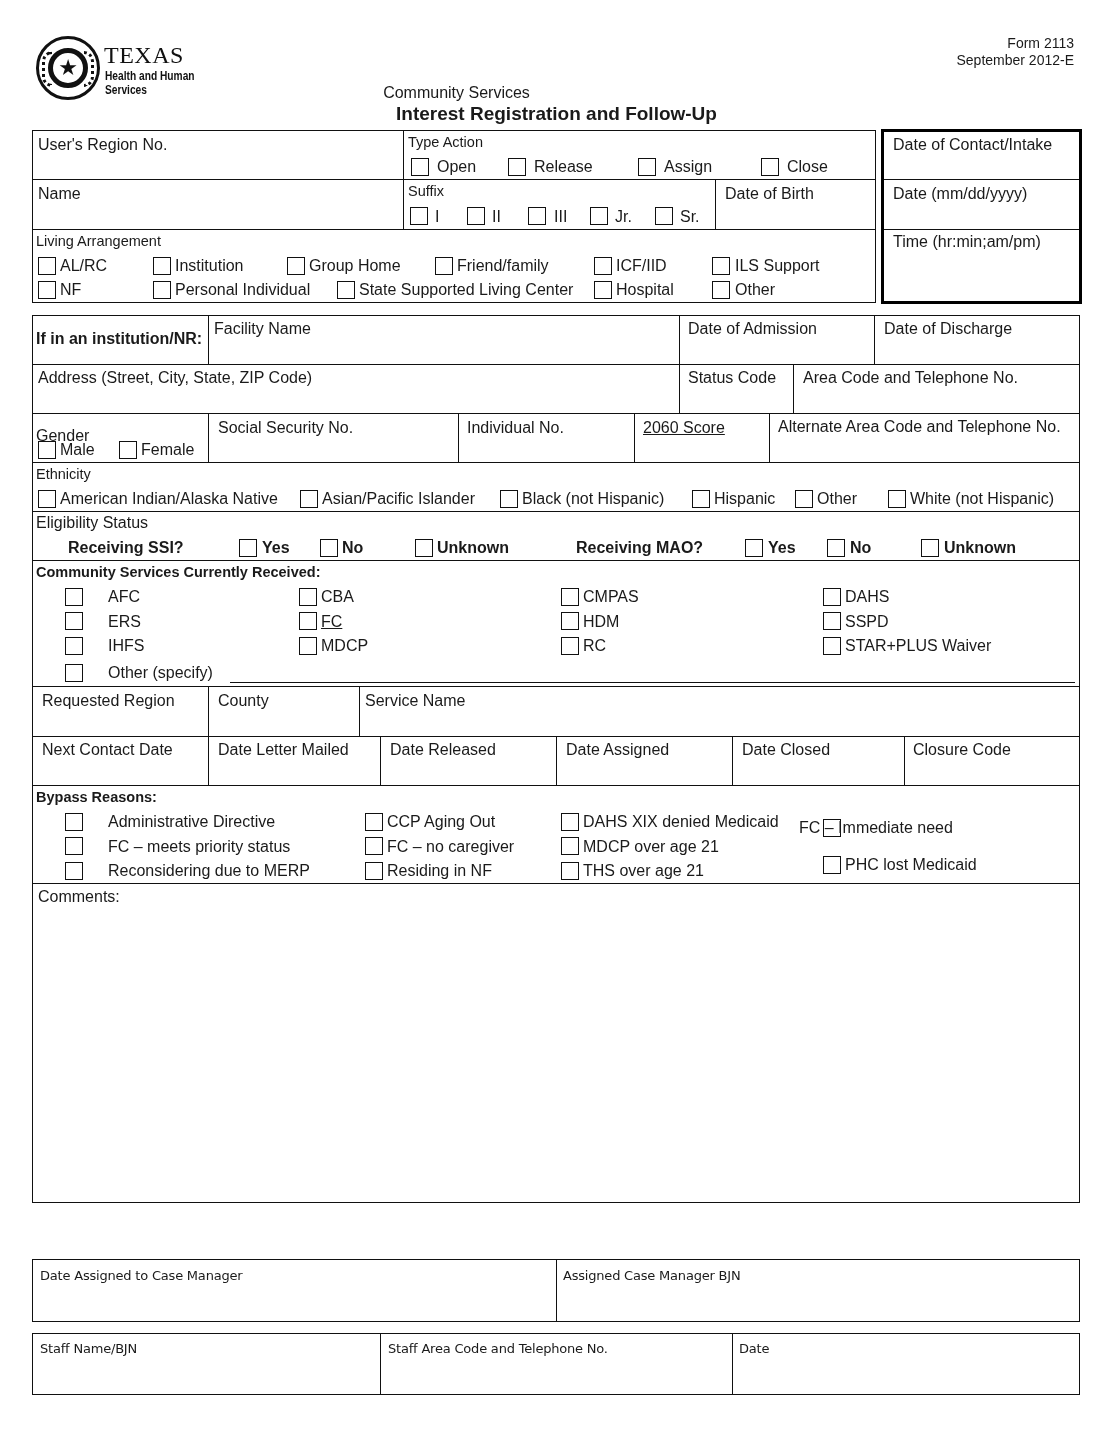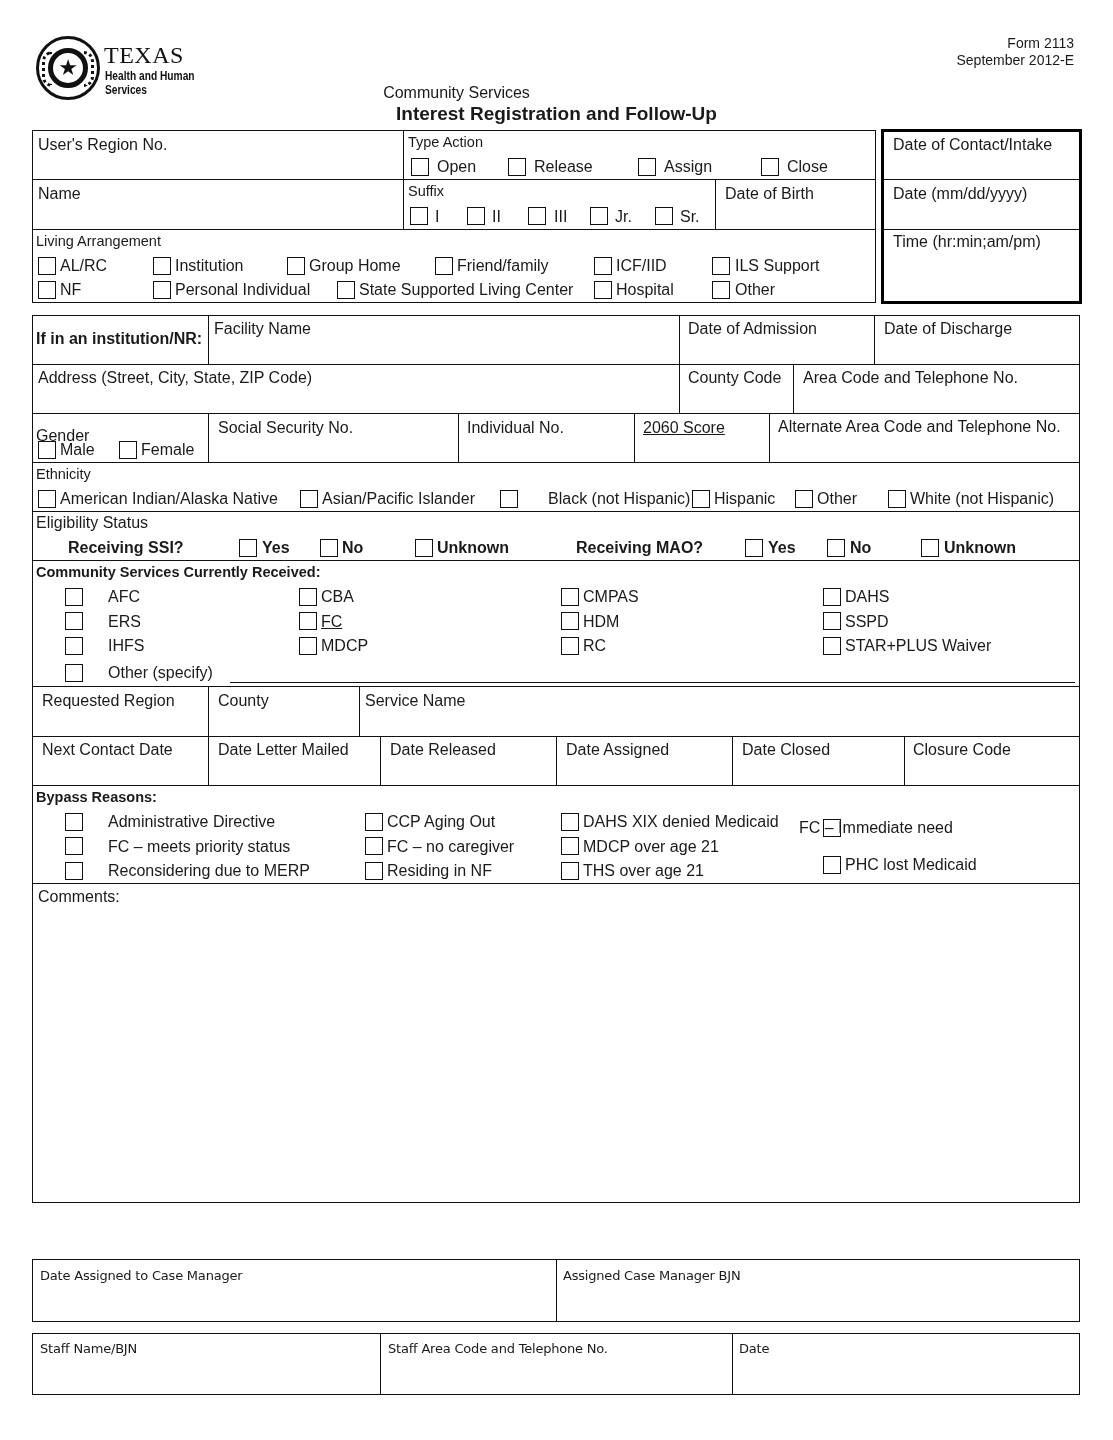--- a/index.html
+++ b/index.html
@@ -152,21 +152,21 @@
 <div class="t" style="left:214px;top:321px;">Facility Name</div>
 <div class="field" style="left:680px;top:316px;width:194px;height:48px;"></div>
 <div class="t" style="left:688px;top:321px;">Date of Admission</div>
 <div class="field" style="left:875px;top:316px;width:204px;height:48px;"></div>
 <div class="t" style="left:884px;top:321px;">Date of Discharge</div>
 
 <div class="vl" style="left:793px;top:364px;height:49px;"></div>
 <div class="field" style="left:33px;top:365px;width:646px;height:48px;"></div>
 <div class="t" style="left:38px;top:370px;">Address (Street, City, State, ZIP Code)</div>
 <div class="field" style="left:680px;top:365px;width:113px;height:48px;"></div>
-<div class="t" style="left:688px;top:370px;">County Code</div>
+<div class="t" style="left:688px;top:370px;">Status Code</div>
 <div class="field" style="left:794px;top:365px;width:285px;height:48px;"></div>
 <div class="t" style="left:803px;top:370px;">Area Code and Telephone No.</div>
 
 <div class="vl" style="left:208px;top:413px;height:49px;"></div>
 <div class="vl" style="left:458px;top:413px;height:49px;"></div>
 <div class="vl" style="left:634px;top:413px;height:49px;"></div>
 <div class="vl" style="left:769px;top:413px;height:49px;"></div>
 <div class="t" style="left:36px;top:417px;margin-top:11px;">Gender</div>
 <div class="cb" style="left:38px;top:441px;"></div>
 <div class="t" style="left:60px;top:442px;">Male</div>
@@ -180,21 +180,21 @@
 <div class="t" style="left:643px;top:420px;text-decoration:underline;">2060 Score</div>
 <div class="field" style="left:770px;top:414px;width:309px;height:48px;"></div>
 <div class="t" style="left:778px;top:419px;">Alternate Area Code and Telephone No.</div>
 
 <div class="ts" style="left:36px;top:467px;">Ethnicity</div>
 <div class="cb" style="left:38px;top:490px;"></div>
 <div class="t" style="left:60px;top:491px;">American Indian/Alaska Native</div>
 <div class="cb" style="left:300px;top:490px;"></div>
 <div class="t" style="left:322px;top:491px;">Asian/Pacific Islander</div>
 <div class="cb" style="left:500px;top:490px;"></div>
-<div class="t" style="left:548px;top:491px;">Black (not Hispanic)</div>
+<div class="t" style="left:522px;top:491px;">Black (not Hispanic)</div>
 <div class="cb" style="left:692px;top:490px;"></div>
 <div class="t" style="left:714px;top:491px;">Hispanic</div>
 <div class="cb" style="left:795px;top:490px;"></div>
 <div class="t" style="left:817px;top:491px;">Other</div>
 <div class="cb" style="left:888px;top:490px;"></div>
 <div class="t" style="left:910px;top:491px;">White (not Hispanic)</div>
 
 <div class="t" style="left:36px;top:515px;">Eligibility Status</div>
 <div class="tbl" style="left:68px;top:540px;">Receiving SSI?</div>
 <div class="cb" style="left:239px;top:539px;"></div>

